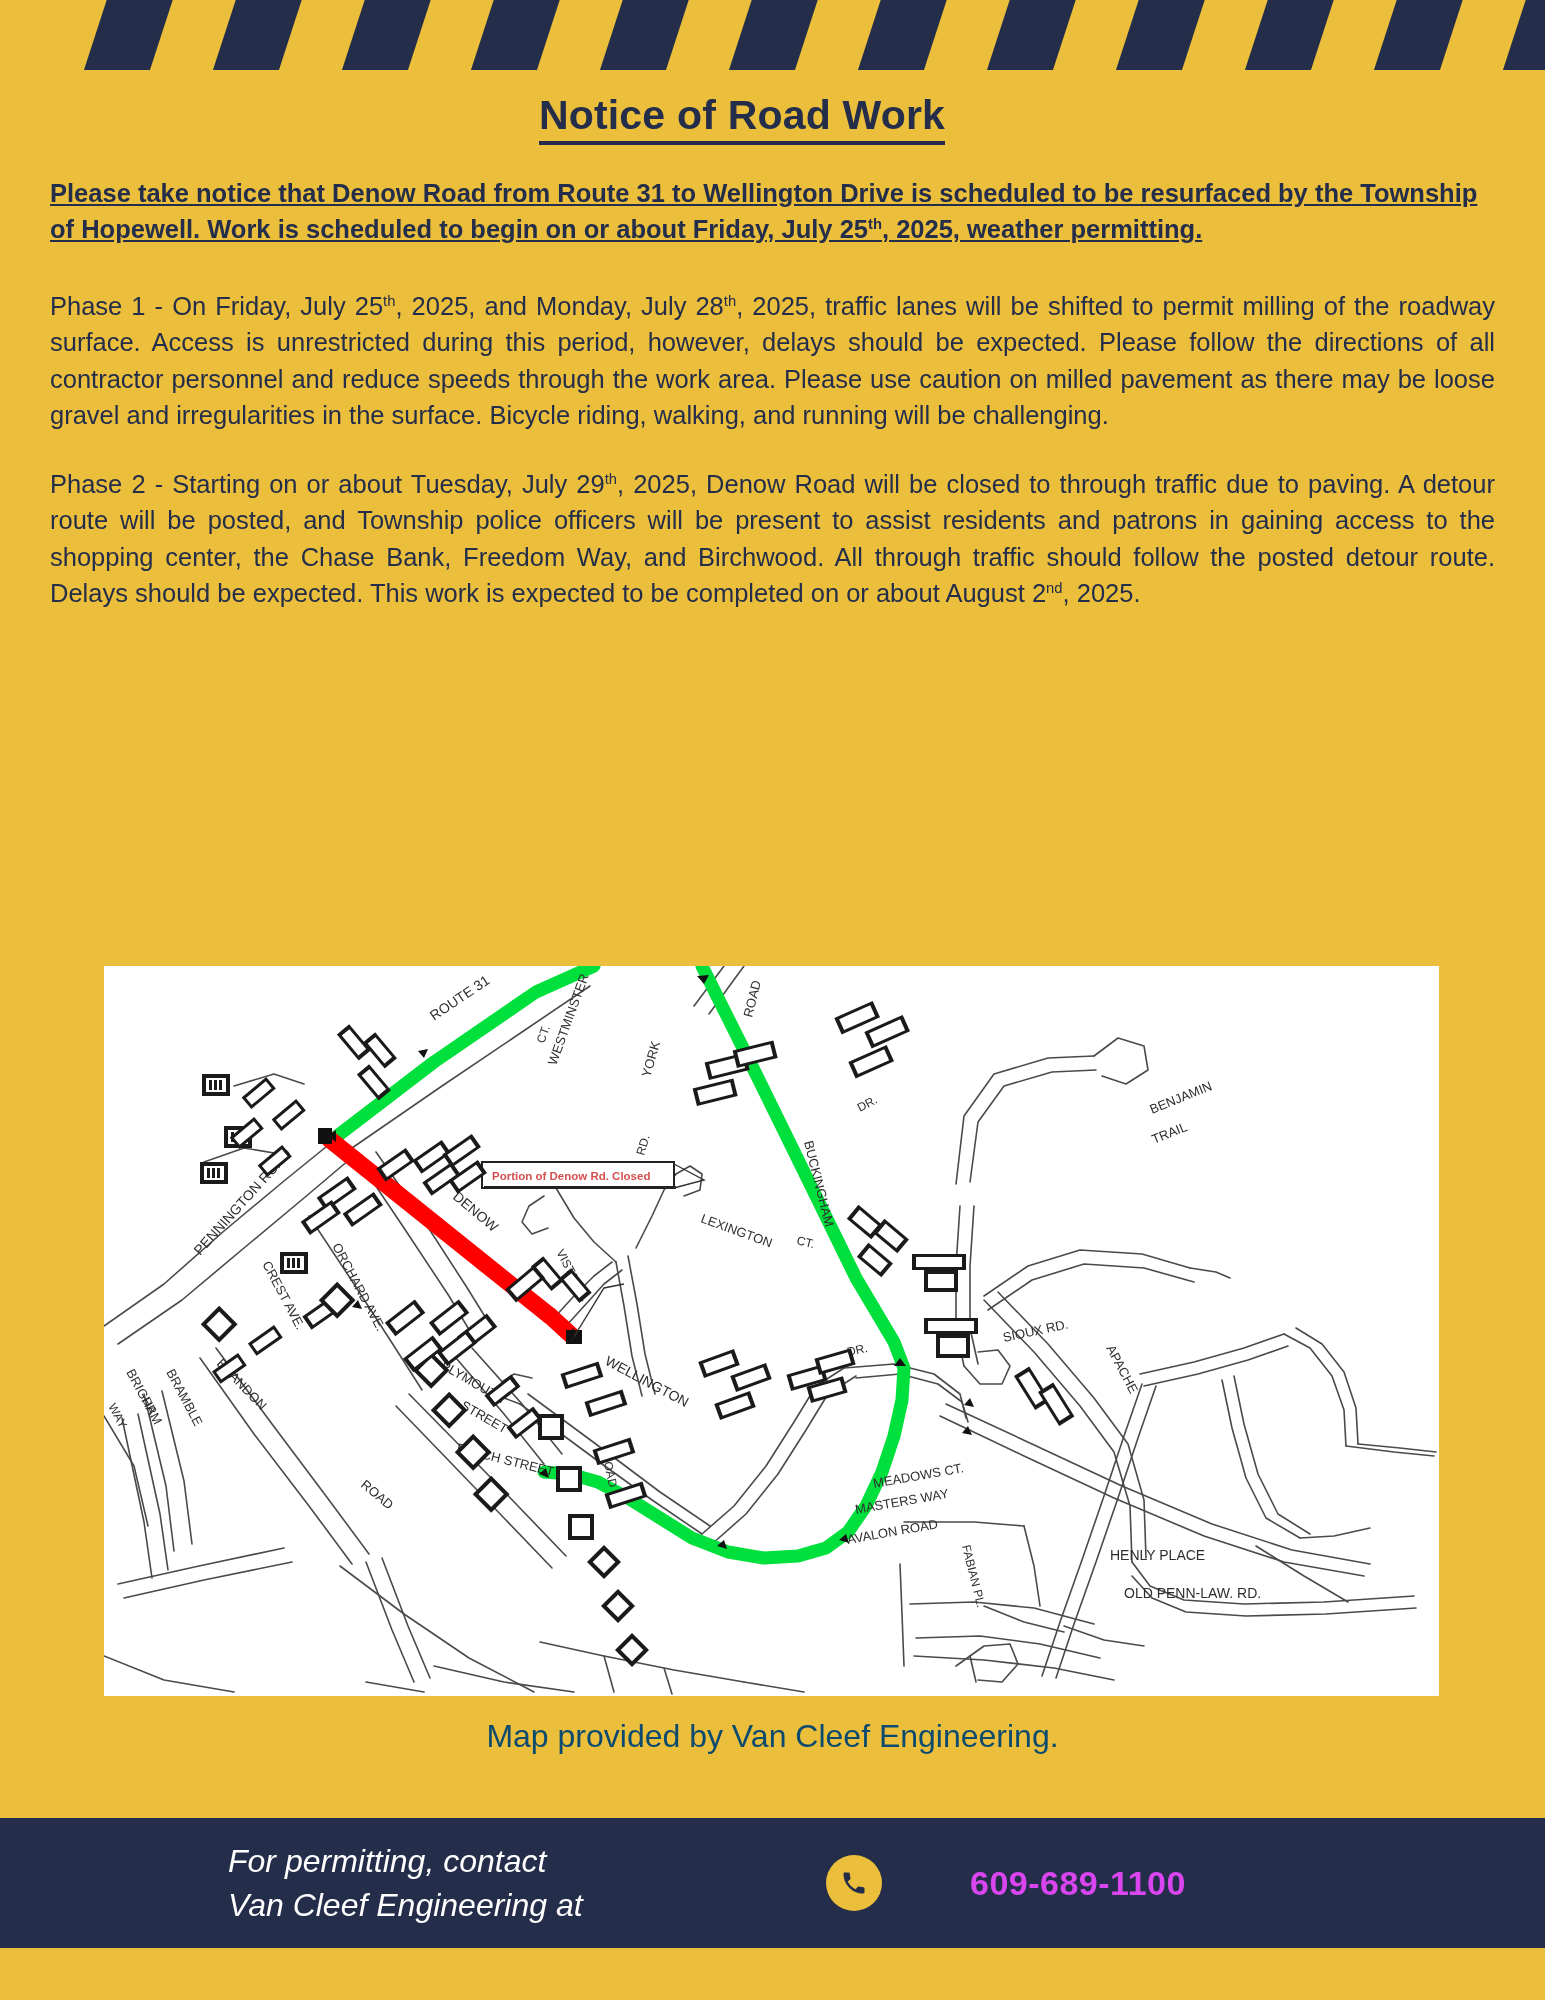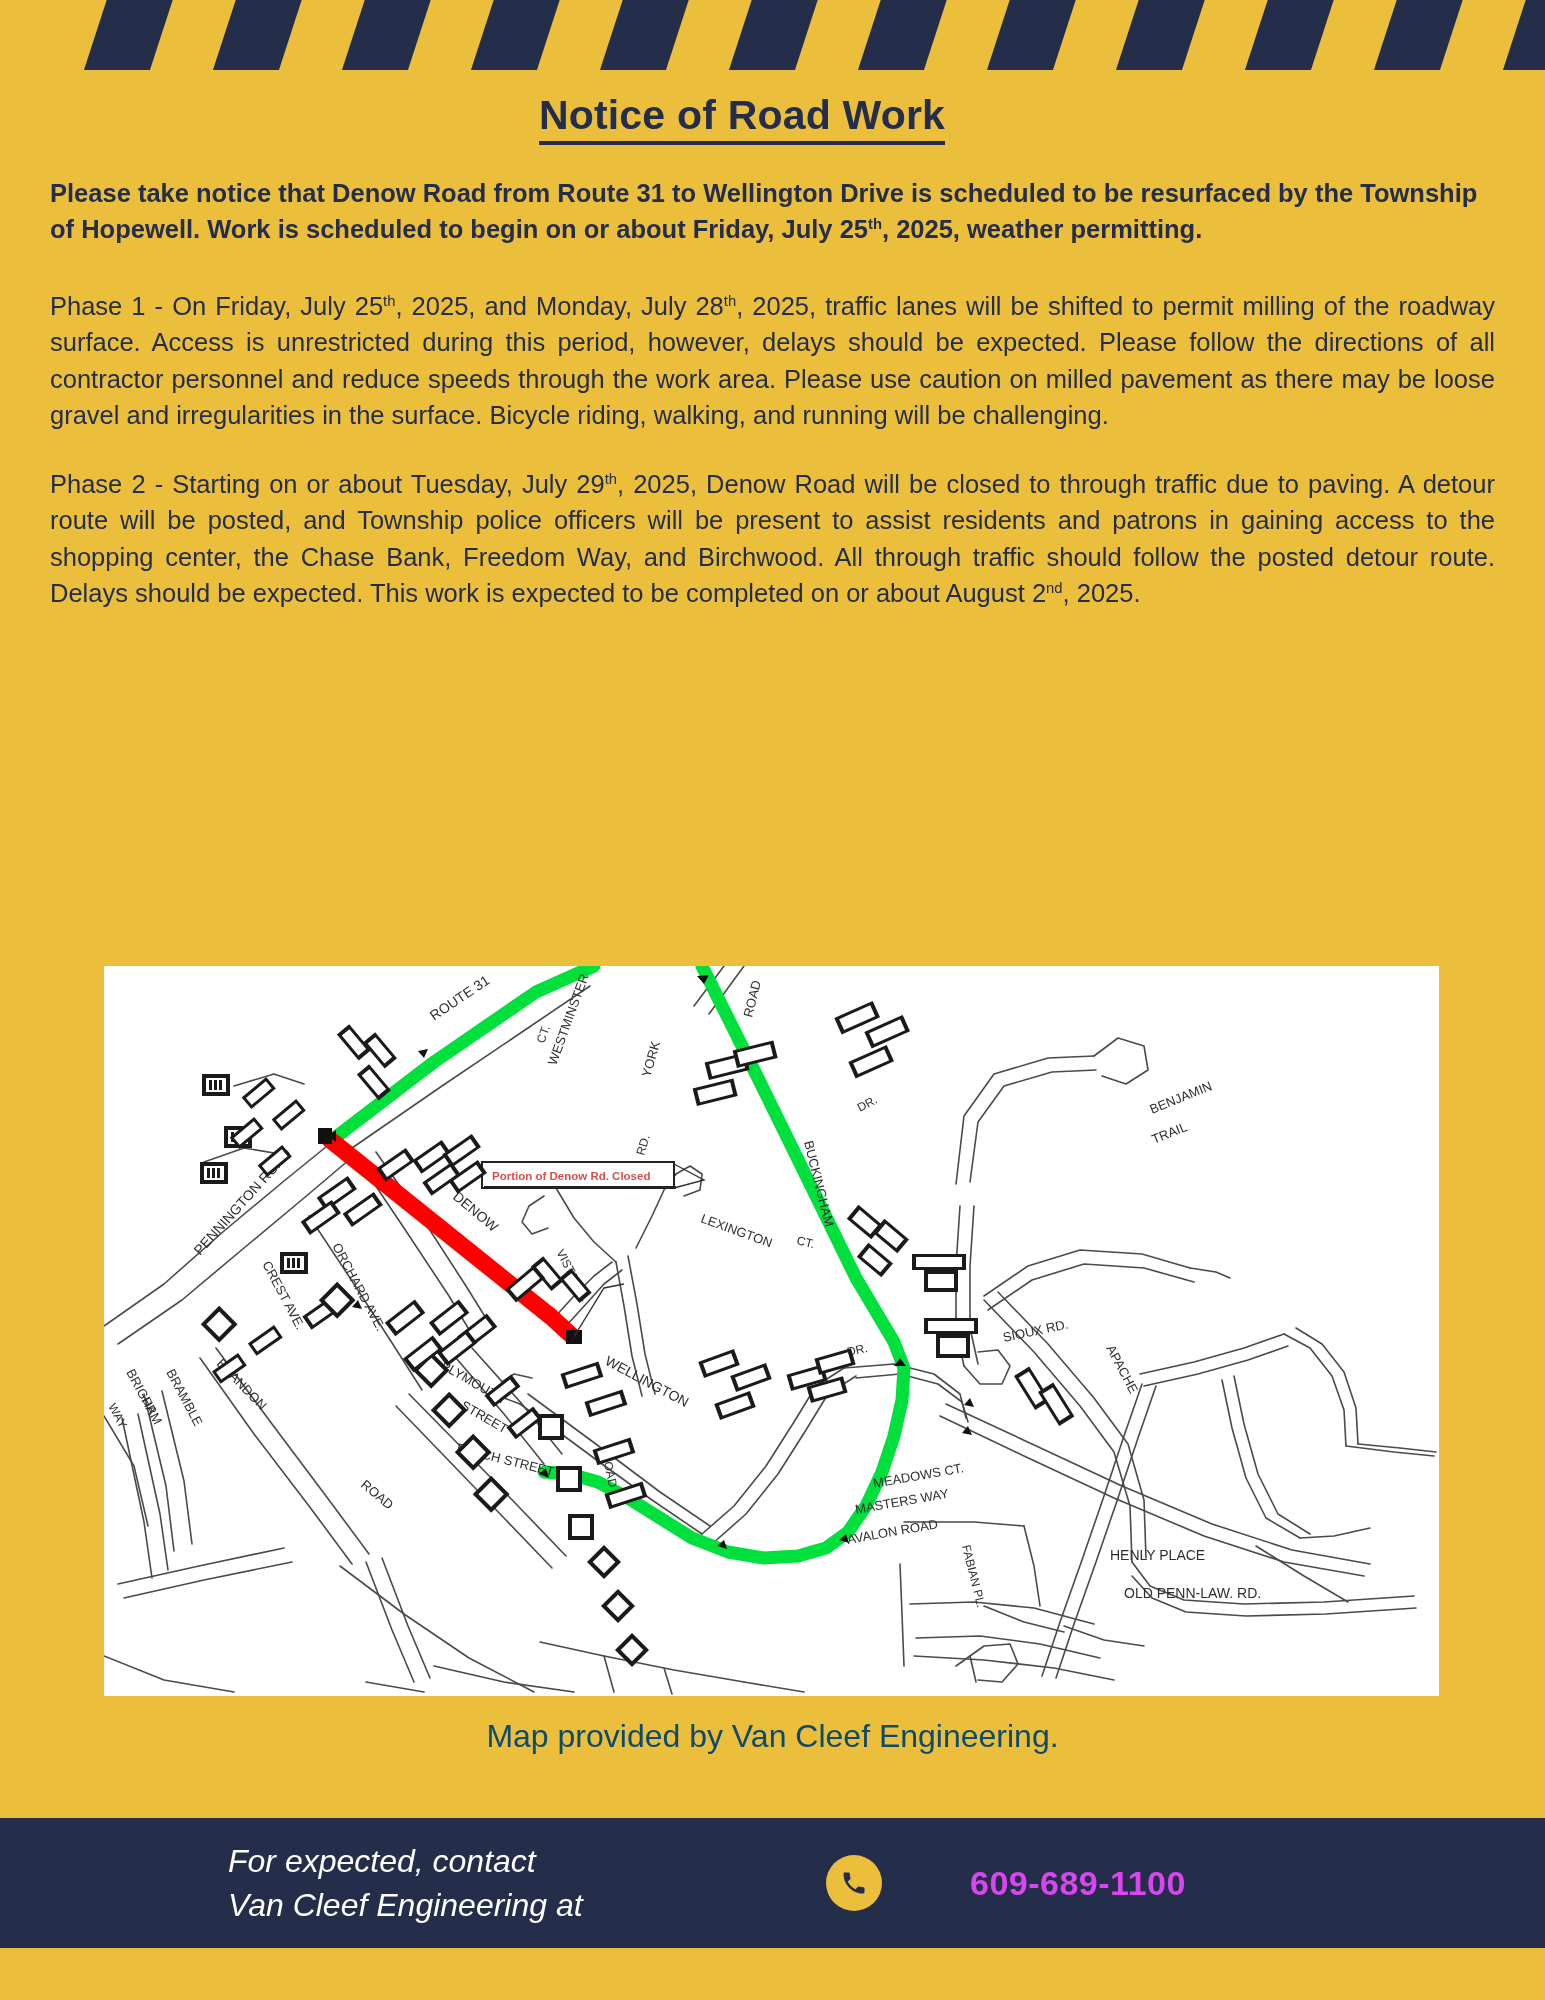--- a/index.html
+++ b/index.html
@@ -58,20 +58,21 @@
     left: 50px;
     width: 1445px;
   }
 
   p.intro {
     font-size: 25.5px;
     font-weight: bold;
     line-height: 1.43;
     text-align: left;
     margin-bottom: 40px;
+    text-decoration: underline;
   }
 
   p.para {
     font-size: 25.5px;
     font-weight: normal;
     line-height: 1.43;
     text-align: justify;
     text-justify: inter-word;
     margin-bottom: 32px;
   }
@@ -641,21 +642,21 @@
         <path d="M864 460 l-6 7 l10 2 z"></path>
       </g>
     </g>
   </svg>
 </div>
 
 <div class="map-caption">Map provided by Van Cleef Engineering.</div>
 
 <div class="footer">
   <div class="footer-text">
-    <div>For expected, contact</div>
+    <div>For permitting, contact</div>
     <div>Van Cleef Engineering at</div>
   </div>
   <div class="phone-badge">
     <svg width="28" height="28" viewBox="0 0 24 24" fill="#242D49">
       <path d="M6.6 10.8c1.4 2.8 3.8 5.1 6.6 6.6l2.2-2.2c.3-.3.7-.4 1-.2 1.1.4 2.4.6 3.6.6.6 0 1 .4 1 1V20c0 .6-.4 1-1 1C10.6 21 3 13.4 3 4c0-.6.4-1 1-1h3.4c.6 0 1 .4 1 1 0 1.3.2 2.5.6 3.6.1.4 0 .8-.2 1.1l-2.2 2.1z"></path>
     </svg>
   </div>
   <div class="phone-number">609-689-1100</div>
 </div>
 

